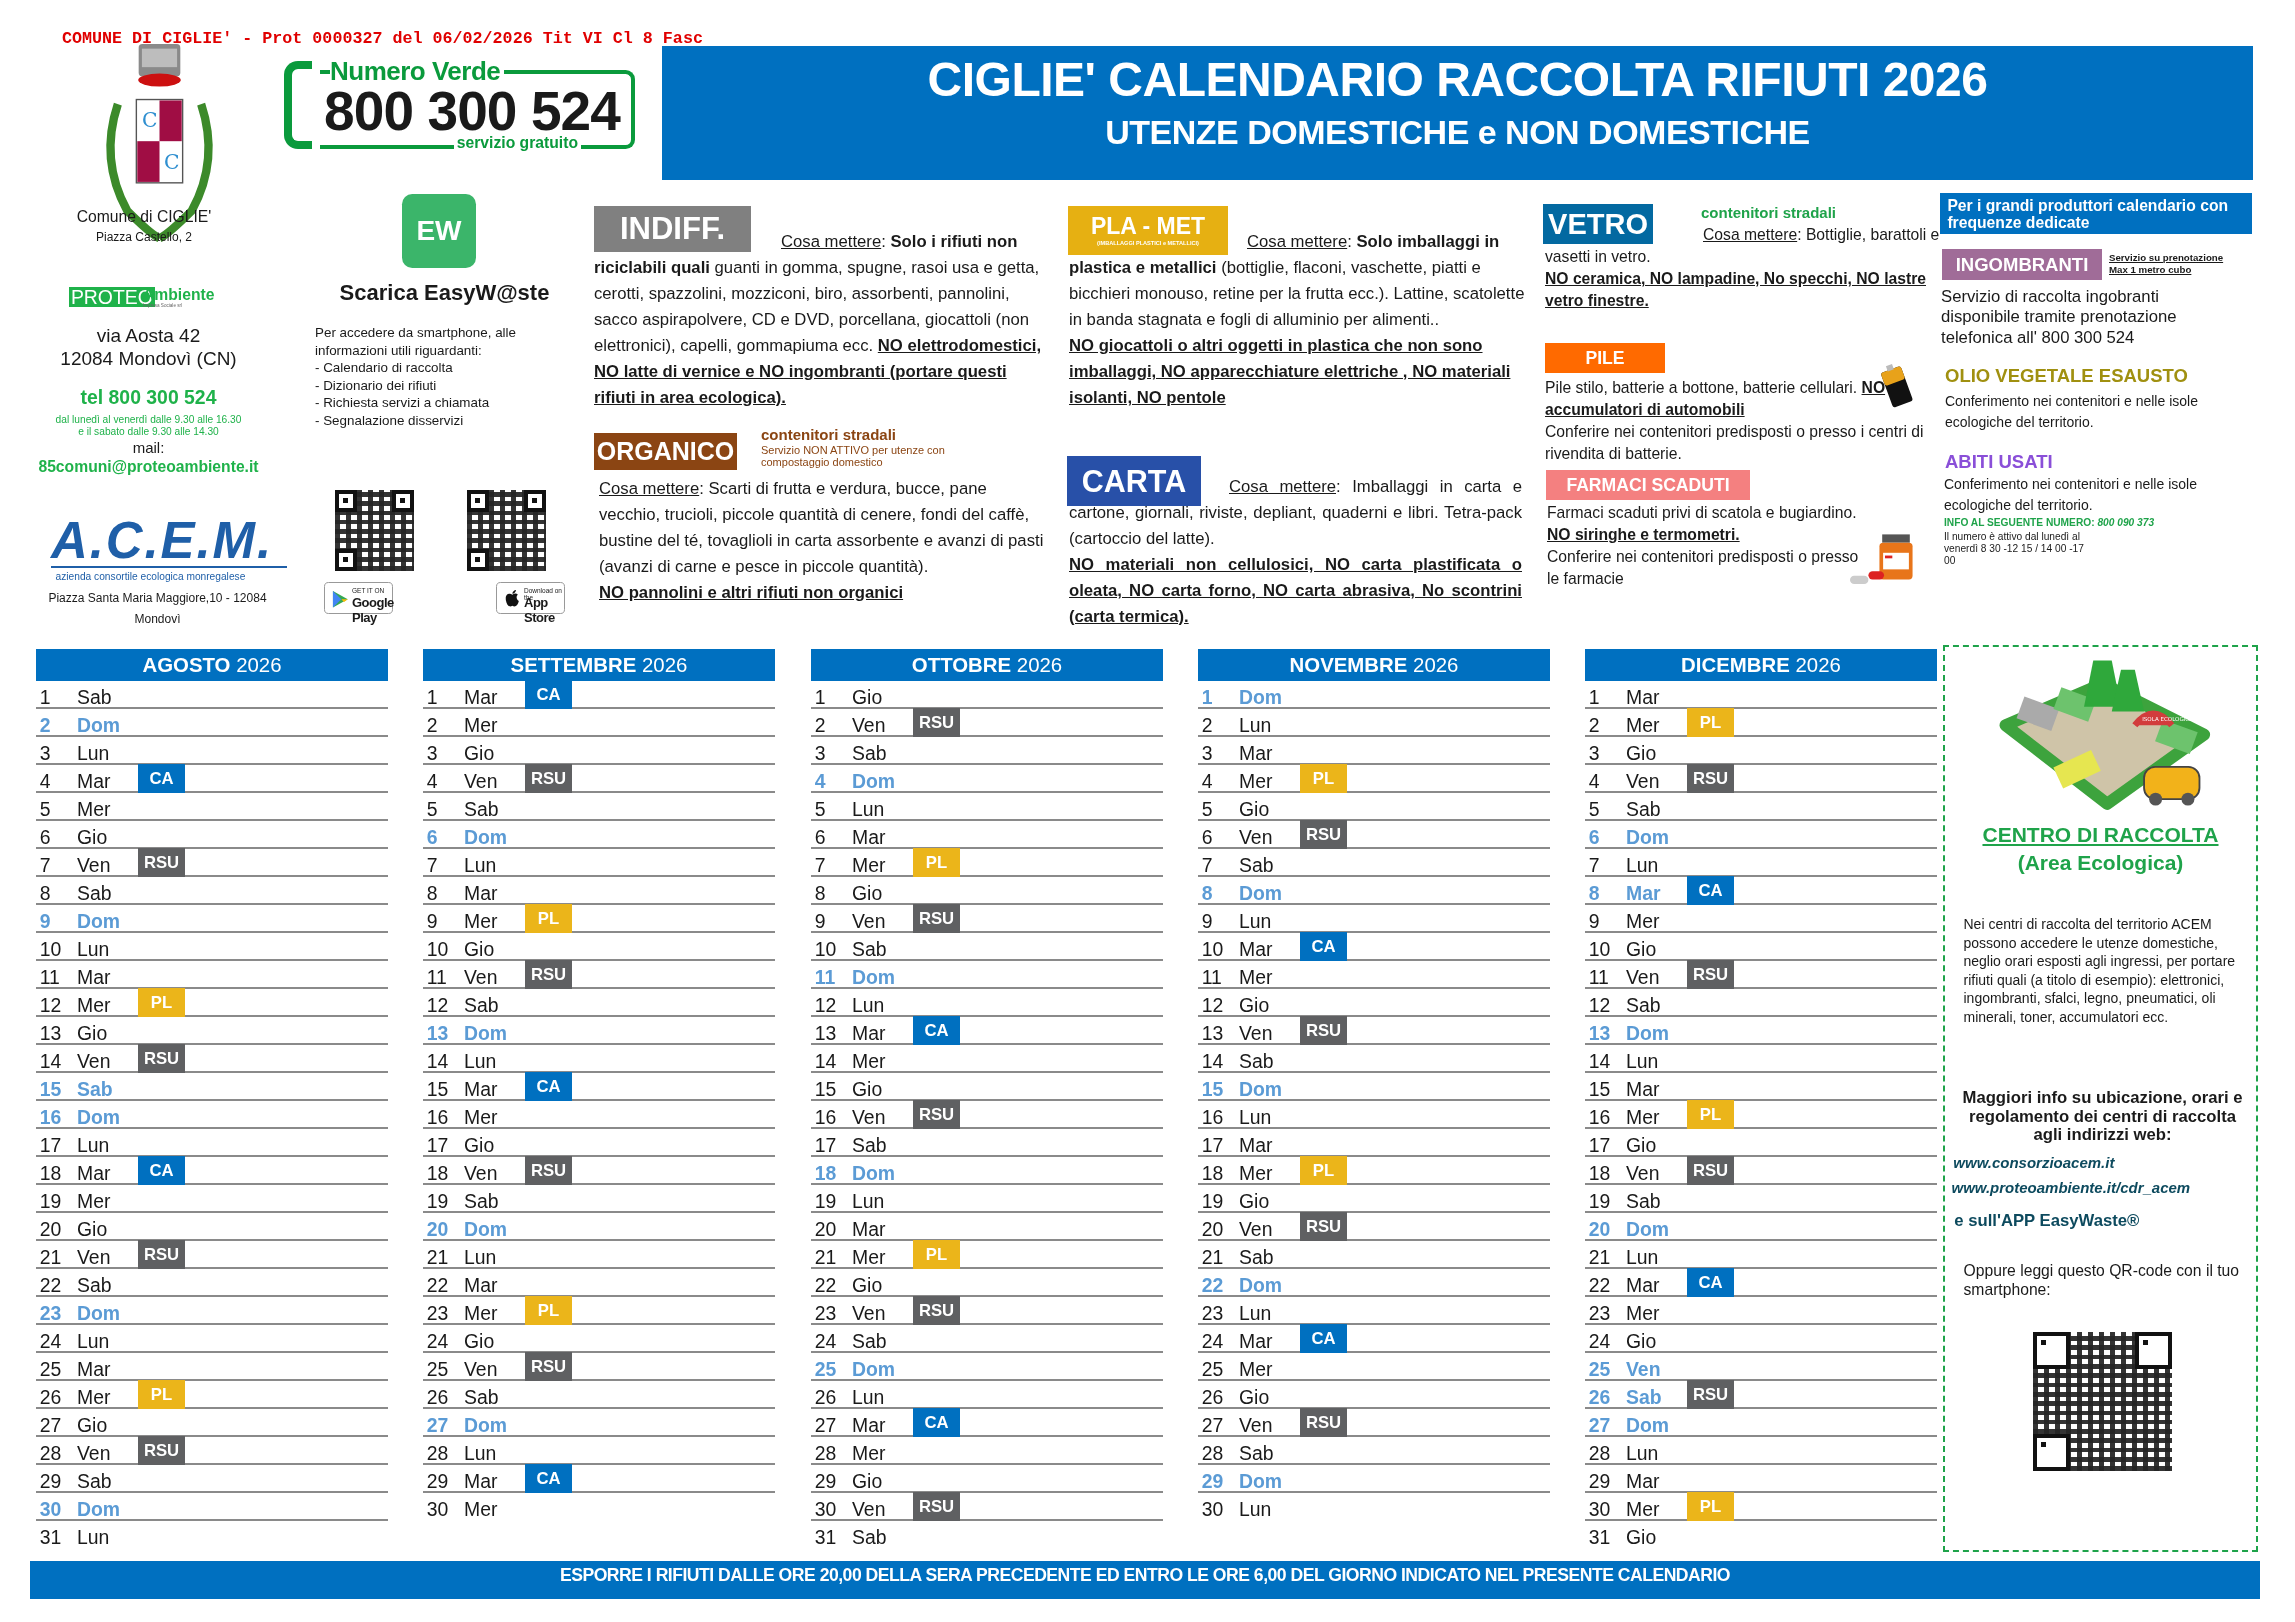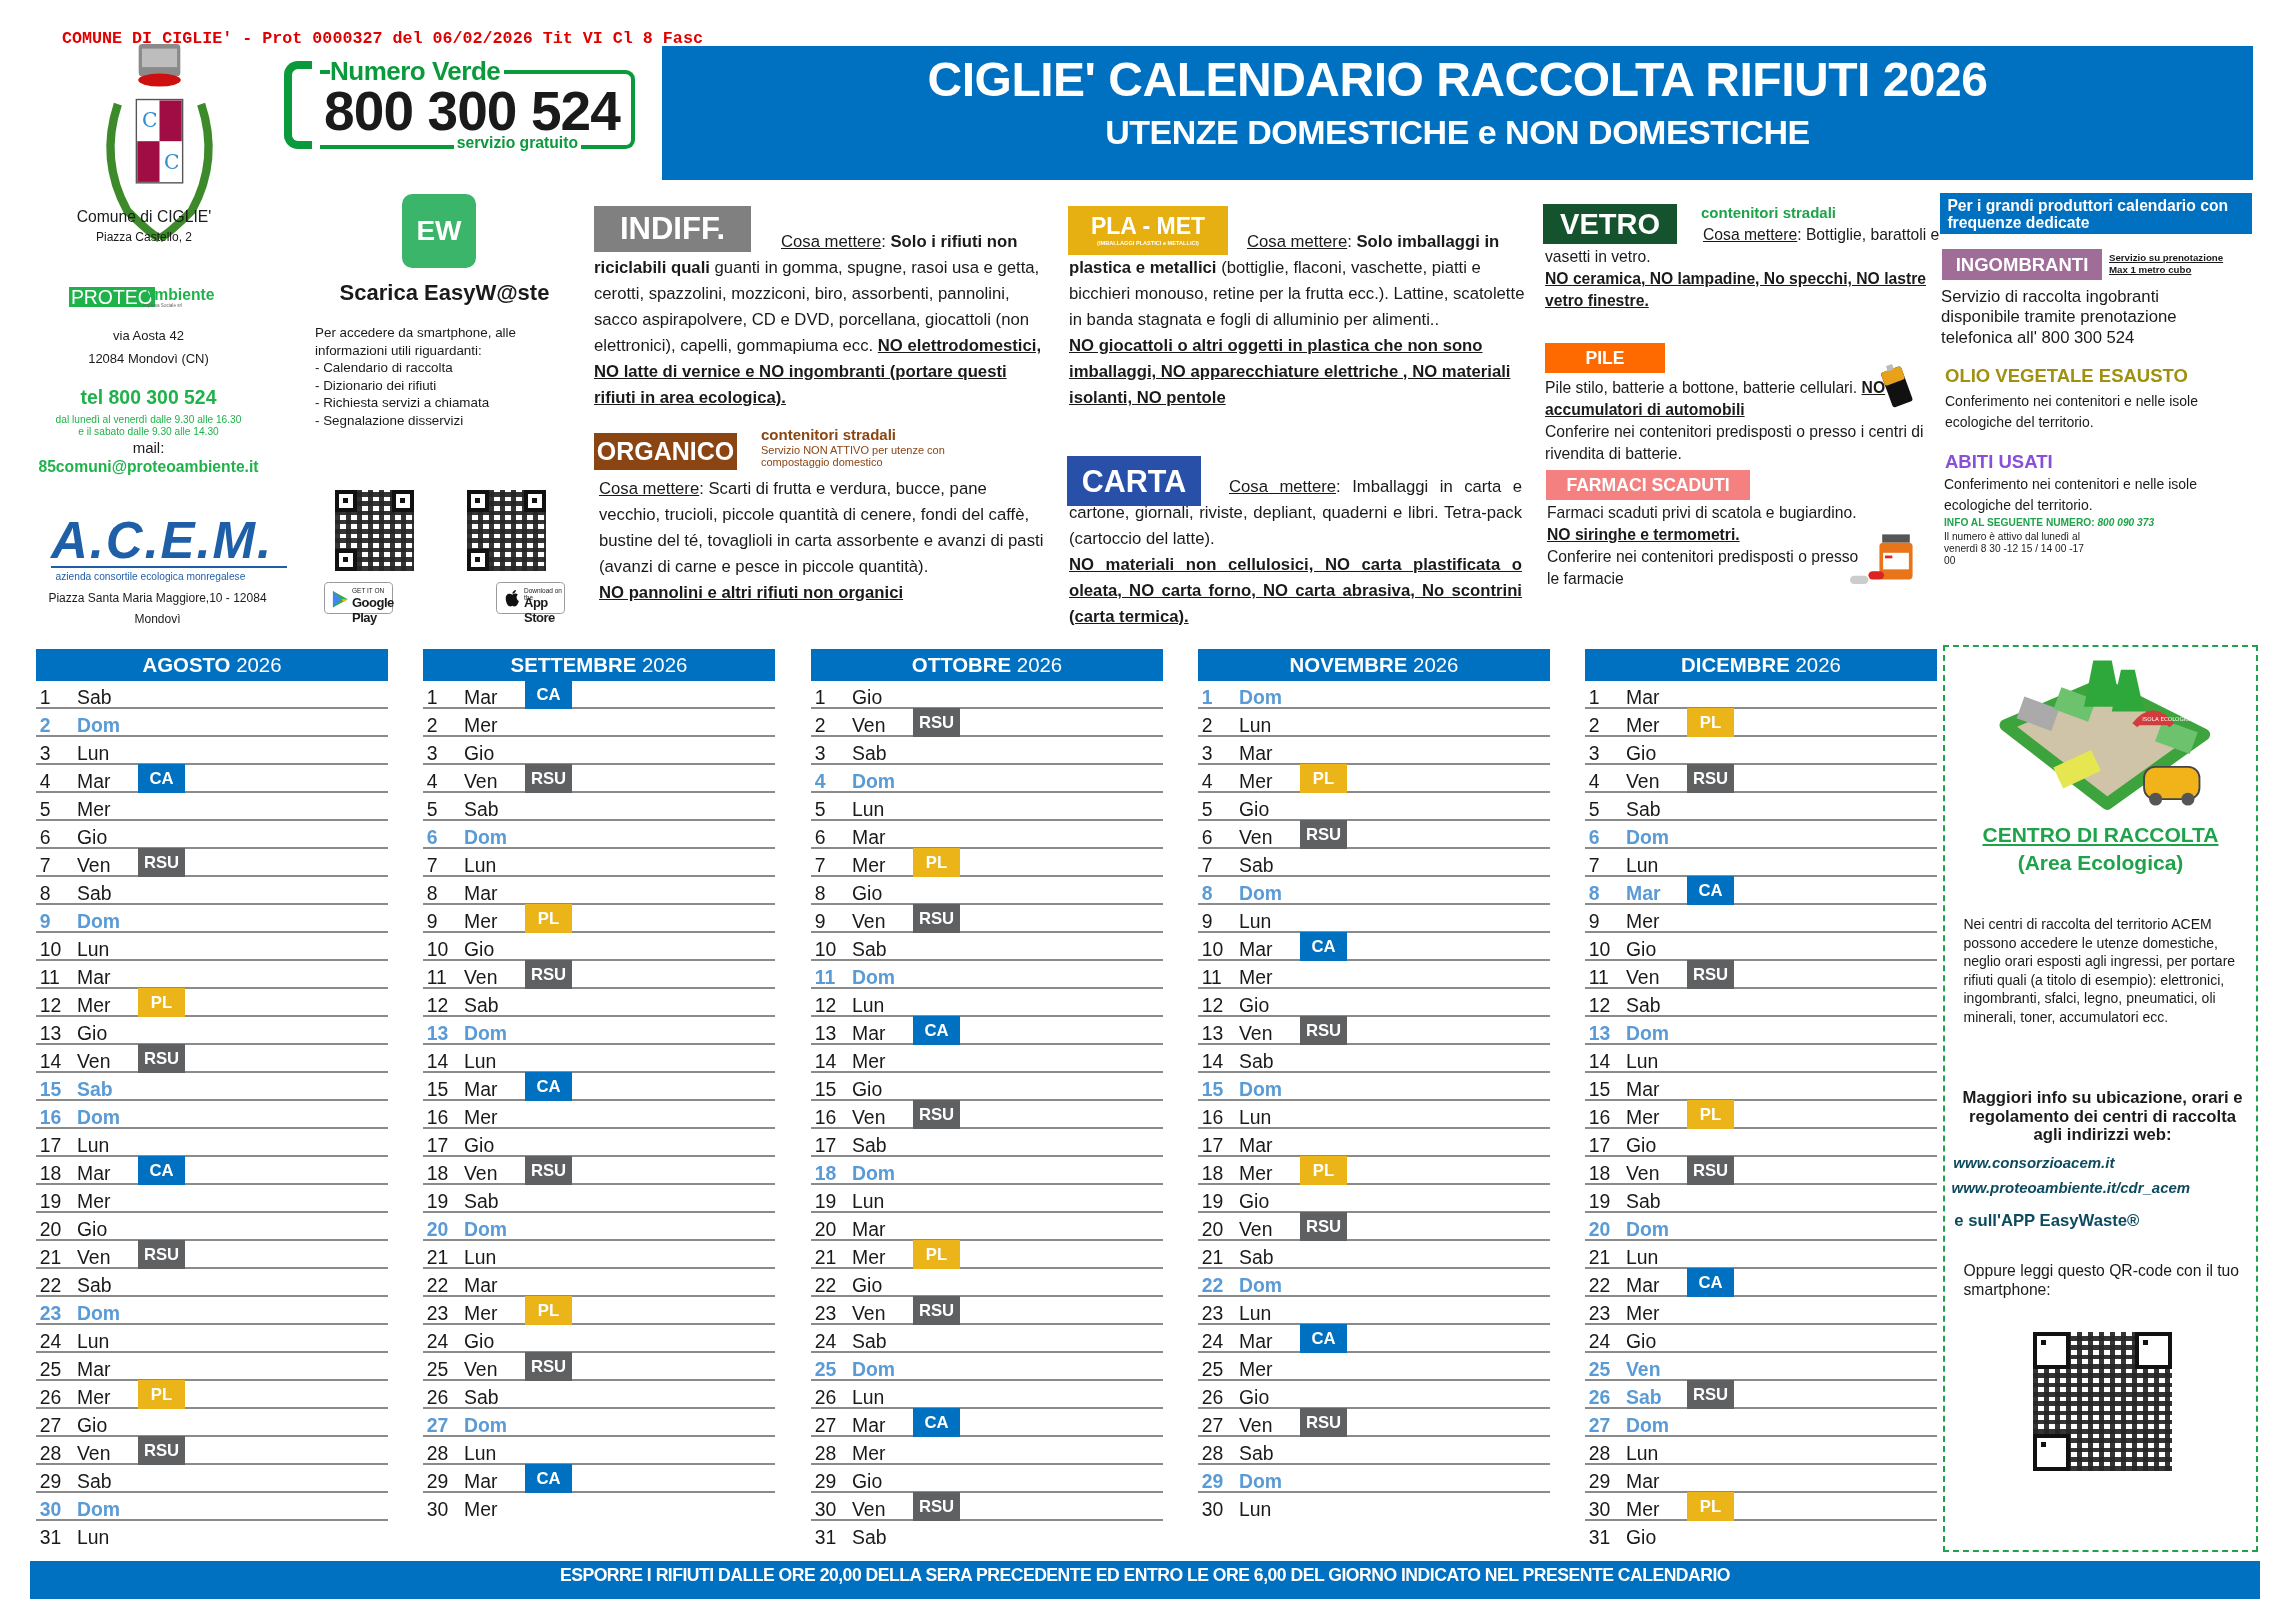--- a/index.html
+++ b/index.html
@@ -27,21 +27,21 @@
   .banner h2 { font-size: 34px; font-weight: bold; margin-top: 5.6px; letter-spacing: -0.5px; }
 
   
   .comune { left: 42px; top: 208px; width: 204px; text-align: center; }
   .comune .n { font-size: 15.7px; }
   .comune .a { font-size: 12px; margin-top: 3.7px; }
   .proteo { left: 69px; top: 287px; width: 194px; height: 28px; }
   .proteo .p1 { position: absolute; left: 0; top: 0; height: 20.4px; background: #1fb24a; color: #fff; font-size: 19.4px; padding: 0 1.9px; line-height: 20.4px; }
   .proteo .p2 { position: absolute; left: 74px; top: -0.9px; color: #1fb24a; font-weight: bold; font-size: 15.7px; }
   .proteo .p3 { position: absolute; left: 74px; top: 15.7px; font-size: 4.6px; color: #666; }
-  .proteo-addr { left: 28px; top: 324px; width: 241px; text-align: center; font-size: 13px; line-height: 23px; }
+  .proteo-addr { left: 28px; top: 324px; width: 241px; text-align: center; font-size: 19px; line-height: 23px; }
   .proteo-tel { left: 28px; top: 386px; width: 241px; text-align: center; font-size: 19.4px; font-weight: bold; color: #1fb24a; }
   .proteo-hours { left: 28px; top: 414px; width: 241px; text-align: center; font-size: 10.2px; color: #1fb24a; line-height: 12px; }
   .proteo-mail-l { left: 28px; top: 439px; width: 241px; text-align: center; font-size: 15px; }
   .proteo-mail { left: 28px; top: 458px; width: 241px; text-align: center; font-size: 15.7px; font-weight: bold; color: #1fb24a; }
   .acem { left: 51px; top: 511px; width: 241px; }
   .acem .logo { font-size: 51px; font-weight: bold; font-style: italic; color: #1f5fa8; letter-spacing: 1.9px; }
   .acem .line { height: 1.9px; background: #1f5fa8; width: 236px; margin-top: -3.7px; }
   .acem .sub { font-size: 10.2px; color: #1f5fa8; margin-top: 2.8px; margin-left: 4.6px; }
   .acem-addr { left: 28px; top: 588px; width: 259px; text-align: center; font-size: 12px; line-height: 21px; }
 
@@ -208,21 +208,21 @@
 
 <div class="cat" style="left:1068px; top:206px; width:160px; height:49px; background:#e6b012;">
   <div style="font-size:23px; margin-top:6.5px;">PLA - MET</div>
   <div style="font-size:5.6px;">(IMBALLAGGI PLASTICI e METALLICI)</div>
 </div>
 <div class="txt" style="left:1069px; top:229px; width:458px; text-indent:178px;"><span class="u">Cosa mettere</span>: <b>Solo imballaggi in plastica e metallici</b> <span>(bottiglie, flaconi, vaschette, piatti e bicchieri monouso, retine per la frutta ecc.). Lattine, scatolette in banda stagnata e fogli di alluminio per alimenti..</span><br><span class="ub">NO giocattoli o altri oggetti in plastica che non sono imballaggi, NO apparecchiature elettriche , NO materiali isolanti, NO pentole</span></div>
 
 <div class="cat" style="left:1067px; top:456px; width:134px; height:50px; background:#2850a8; font-size:30.5px; line-height:50px;">CARTA</div>
 <div class="txt" style="left:1069px; top:474px; width:453px; text-indent:160px; text-align:justify;"><span class="u">Cosa mettere</span>: <span>Imballaggi in carta e cartone, giornali, riviste, depliant, quaderni e libri. Tetra-pack (cartoccio del latte).</span><br><span class="ub">NO materiali non cellulosici, NO carta plastificata o oleata, NO carta forno, NO carta abrasiva, No scontrini (carta termica).</span></div>
 
-<div class="cat" style="left:1543px; top:204px; width:134px; height:40px; background:#14532d; font-size:29px; line-height:40px;">VETRO</div>
+<div class="cat" style="left:1543px; top:204px; width:110px; height:40px; background:#0369a1; font-size:29px; line-height:40px;">VETRO</div>
 <div class="abs" style="left:1701px; top:204px; color:#1fa34a; font-weight:bold; font-size:15px;">contenitori stradali</div>
 <div class="txt" style="left:1545px; top:224px; width:398px; font-size:15.7px; line-height:22px; text-indent:158px;"><span class="u">Cosa mettere</span>: <span>Bottiglie, barattoli e vasetti in vetro.</span><br><span class="ub">NO ceramica, NO lampadine, No specchi, NO lastre vetro finestre.</span></div>
 
 <div class="cat" style="left:1545px; top:343px; width:120px; height:30px; background:#ff6a00; font-size:17.6px; line-height:30px;">PILE ESAUSTE</div>
 <svg class="abs" style="left:1878px; top:359px;" width="37" height="51" viewBox="0 0 80 110">
   <g transform="rotate(-20 40 55)">
       <rect x="16" y="20" width="46" height="80" rx="6" fill="#111"></rect>
       <rect x="16" y="20" width="46" height="30" rx="6" fill="#e8a21a"></rect>
       <rect x="32" y="10" width="14" height="12" fill="#bbb"></rect>
     </g>

